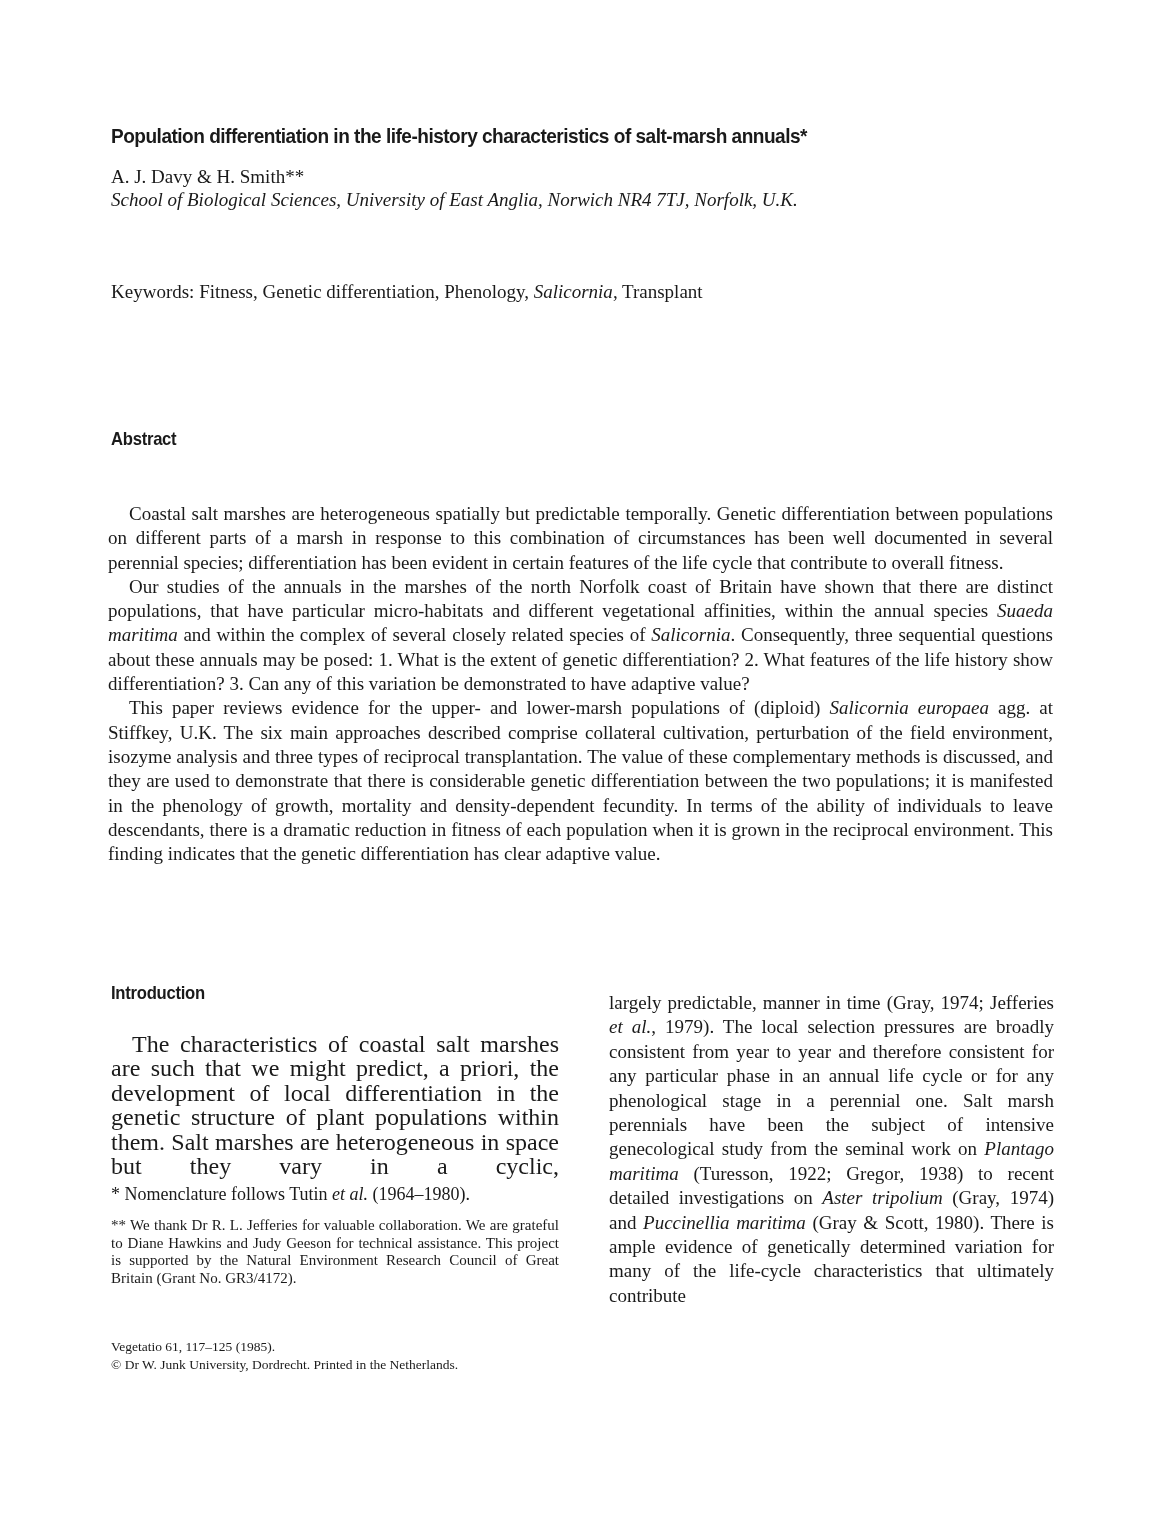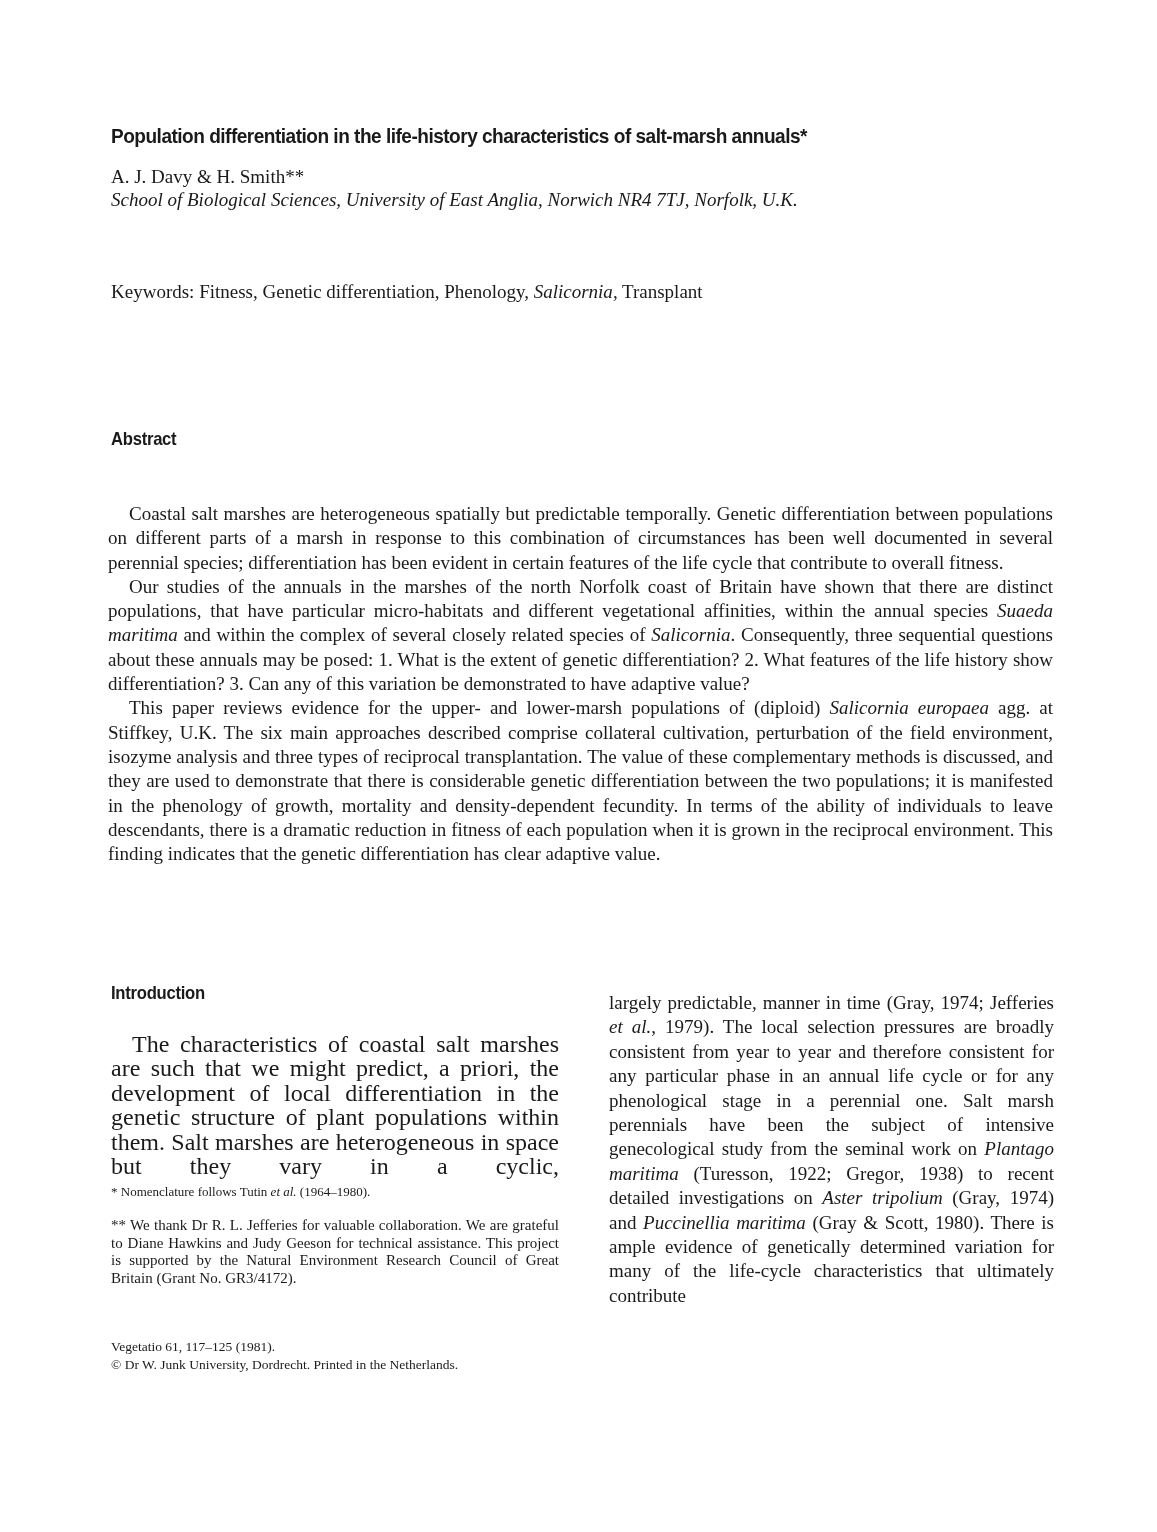--- a/index.html
+++ b/index.html
@@ -10,21 +10,21 @@
   .affil { left: 111px; top: 189px; font-size: 19px; font-style: italic; white-space: nowrap; }
   .keywords { left: 111px; top: 281px; font-size: 19px; white-space: nowrap; text-align: center; }
   .h-abstract { left: 111px; top: 428px; font-size: 18.5px; font-weight: bold; font-family: "Liberation Sans", sans-serif; transform: scaleX(0.9); transform-origin: left top; letter-spacing: -0.3px; }
   .abstract { left: 108px; top: 478px; width: 945px; font-size: 19px; line-height: 24.3px; margin-top: 24px; }
   .abstract p { margin: 0; text-indent: 21px; text-align: justify; text-align-last: left; }
   .h-intro { left: 111px; top: 982px; font-size: 18.5px; font-weight: bold; font-family: "Liberation Sans", sans-serif; transform: scaleX(0.9); transform-origin: left top; letter-spacing: -0.3px; }
   .col-left { left: 111px; top: 1032px; width: 448px; font-size: 24px; line-height: 24.4px; }
   .col-left p { margin: 0; text-indent: 21px; text-align: justify; text-align-last: justify; }
   .col-right { left: 609px; top: 983px; width: 445px; font-size: 19px; line-height: 24.4px; margin-top: 8px; }
   .col-right p { margin: 0; text-align: justify; text-align-last: left; }
-  .footnote1 { left: 111px; top: 1184px; font-size: 13px; white-space: nowrap; }
+  .footnote1 { left: 111px; top: 1184px; font-size: 18px; white-space: nowrap; }
   .footnote2 { left: 111px; top: 1217px; width: 448px; font-size: 15px; line-height: 17.5px; text-align: justify; text-align-last: left; }
   .journal { left: 111px; top: 1338px; font-size: 13.5px; line-height: 18px; white-space: nowrap; }
   i { font-style: italic; }
 </style>
 </head>
 <body>
 
 <div class="abs title">Population differentiation in the life-history characteristics of salt-marsh annuals*</div>
 <div class="abs authors">A. J. Davy &amp; H. Smith**</div>
 <div class="abs affil">School of Biological Sciences, University of East Anglia, Norwich NR4 7TJ, Norfolk, U.K.</div>
@@ -45,19 +45,19 @@
 
 <div class="abs col-left">
   <p>The characteristics of coastal salt marshes are such that we might predict, a priori, the development of local differentiation in the genetic structure of plant populations within them. Salt marshes are heterogeneous in space but they vary in a cyclic,</p>
 </div>
 
 <div class="abs footnote1"><span>* Nomenclature follows Tutin </span><i>et al.</i><span> (1964–1980).</span></div>
 
 <div class="abs footnote2">** We thank Dr R. L. Jefferies for valuable collaboration. We are grateful to Diane Hawkins and Judy Geeson for technical assistance. This project is supported by the Natural Environment Research Council of Great Britain (Grant No. GR3/4172).</div>
 
 <div class="abs journal">
-  <div>Vegetatio 61, 117–125 (1981).</div>
+  <div>Vegetatio 61, 117–125 (1985).</div>
   <div>© Dr W. Junk University, Dordrecht. Printed in the Netherlands.</div>
 </div>
 
 <div class="abs col-right">
   <p><span>largely predictable, manner in time (Gray, 1974; Jefferies </span><i>et al.</i><span>, 1979). The local selection pressures are broadly consistent from year to year and therefore consistent for any particular phase in an annual life cycle or for any phenological stage in a perennial one. Salt marsh perennials have been the subject of intensive genecological study from the seminal work on </span><i>Plantago maritima</i><span> (Turesson, 1922; Gregor, 1938) to recent detailed investigations on </span><i>Aster tripolium</i><span> (Gray, 1974) and </span><i>Puccinellia maritima</i><span> (Gray &amp; Scott, 1980). There is ample evidence of genetically determined variation for many of the life-cycle characteristics that ultimately contribute</span></p>
 </div>
 
 </body></html>

